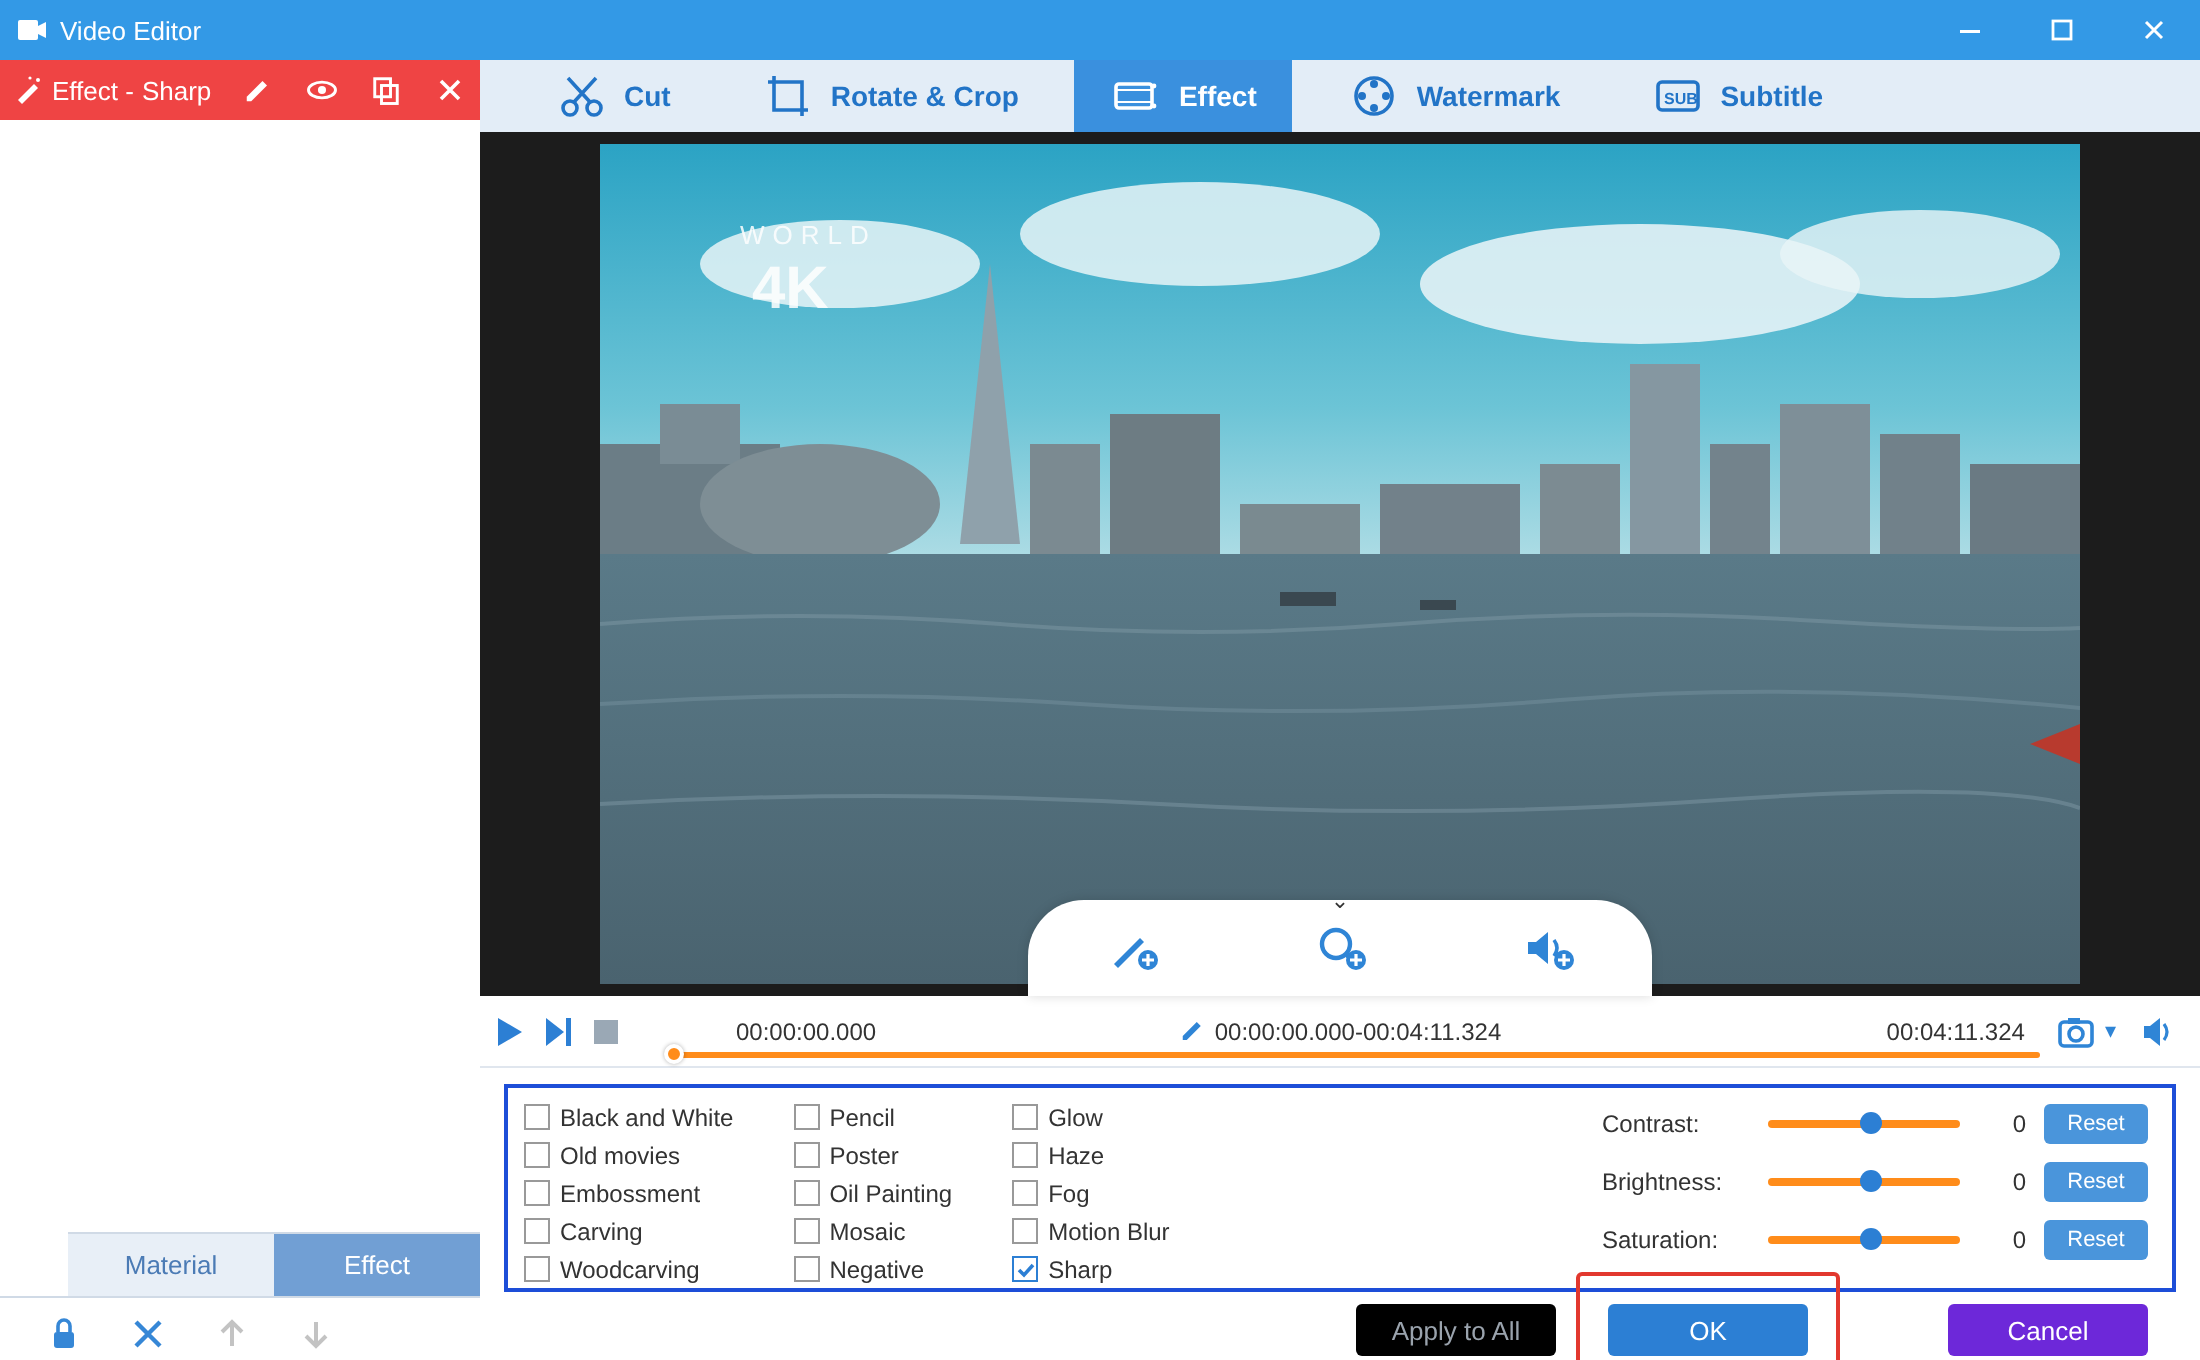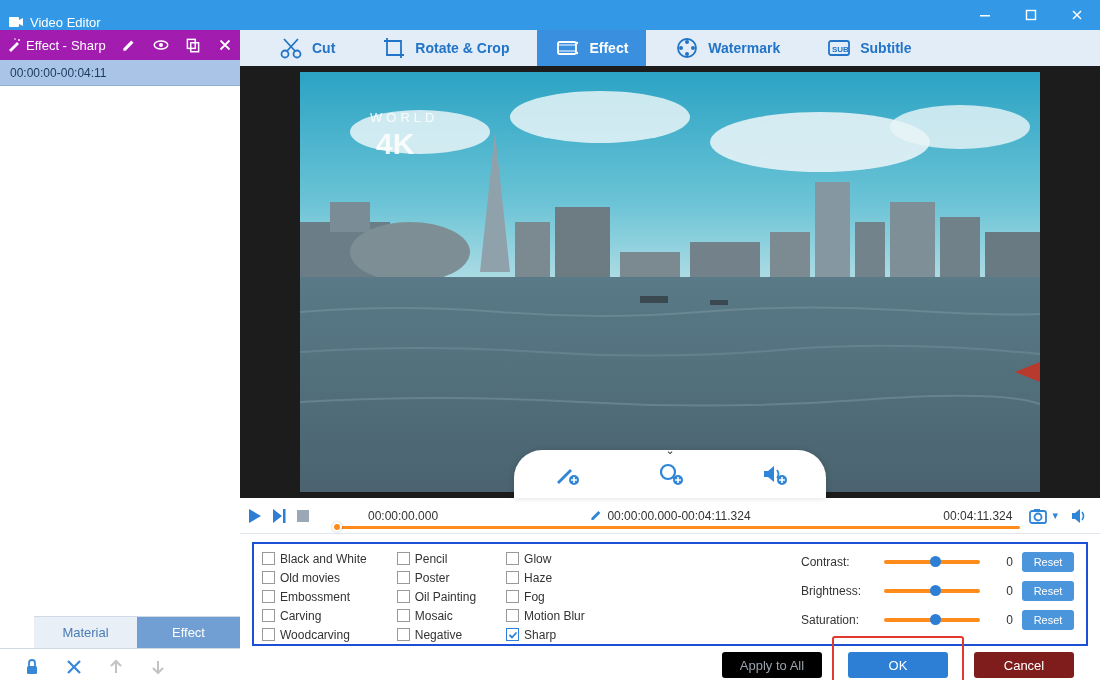--- a/index.html
+++ b/index.html
@@ -1,29 +1,29 @@
 <!DOCTYPE html>
 <html><head>
 <meta charset="utf-8">
 <style>
 * { box-sizing: border-box; margin: 0; padding: 0; font-family: 'Segoe UI', Tahoma, sans-serif; }
 html, body { width: 1100px; height: 680px; overflow: hidden; }
 .window { width: 1100px; height: 680px; display: flex; flex-direction: column; background: #fff; }
 
 
-.titlebar { height: 30px; background: #3399e6; display: flex; align-items: flex-end; color: #fff; font-size: 13px; padding: 0 0 0 8px; }
+.titlebar { height: 30px; background: #3399e6; display: flex; align-items: center; color: #fff; font-size: 13px; padding: 0 0 0 8px; }
 .tb-icon { width: 16px; height: 16px; margin-right: 6px; display: flex; align-items: center; justify-content: center; }
 .tb-title { flex: 1; }
 .tb-btn { width: 46px; height: 30px; display: flex; align-items: center; justify-content: center; cursor: pointer; }
 .tb-btn svg { width: 12px; height: 12px; }
 
 
 .body { flex: 1; display: flex; border-bottom: 1px solid #dde; }
 .sidebar { width: 240px; background: #fff; display: flex; flex-direction: column; }
-.effect-header { height: 30px; background: #a21caf; color: #fff; display: flex; align-items: center; padding: 0 6px; font-size: 13px; gap: 12px; }
+.effect-header { height: 30px; background: #ef4444; color: #fff; display: flex; align-items: center; padding: 0 6px; font-size: 13px; gap: 12px; }
 .effect-header .eh-label { flex: 1; display: flex; align-items: center; gap: 4px; }
 .eh-ico { width: 16px; height: 16px; display:flex; align-items:center; justify-content:center;}
 .eh-tool { width: 18px; height: 18px; display: flex; align-items:center; justify-content:center; cursor:pointer; margin-left: 2px;}
 .clip-row { height: 26px; background: #a9c4e6; color: #1d3c60; font-size: 12px; display:flex; align-items:center; padding: 0 10px; border-bottom:1px solid #8fb0d4;}
 .sidebar-spacer { flex: 1; }
 .side-tabs { display: flex; height: 32px; padding-left: 34px; }
 .side-tab { flex:1; display:flex; align-items:center; justify-content:center; font-size:13px; cursor:pointer; border-top:1px solid #d0dae6;}
 .side-tab.inactive { background:#e8eff7; color:#4b7bb5; }
 .side-tab.active { background:#719fd4; color:#fff; }
 .side-tools { height: 36px; display:flex; align-items:center; border-top:1px solid #d0dae6; padding:0 4px; gap:22px; justify-content:flex-start; }
@@ -74,21 +74,21 @@
 .sl-knob { position:absolute; left:46px; top:-4px; width:11px; height:11px; background:#2c7fd4; border-radius:50%; }
 .sl-val { width:24px; text-align:right; color:#333; }
 .sl-reset { width:52px; height:20px; background:#4a95db; color:#fff; border:none; font-size:11px; border-radius:3px; cursor:pointer;}
 
 
 .footer { height:38px; display:flex; align-items:center; justify-content:flex-end; padding:0 14px; gap:10px; }
 .footer .spacer { flex:1 }
 .btn { width:100px; height:26px; border:none; border-radius:3px; font-size:13px; cursor:pointer; display:flex; align-items:center; justify-content:center;}
 .btn-apply { background:#000000; color:#9aa3ad; cursor:default;}
 .btn-ok { background:#2c7fd4; color:#fff; }
-.btn-cancel { background:#7f1d1d; color:#fff; }
+.btn-cancel { background:#6d28d9; color:#fff;margin-left:44px; }
 .ok-outline { border:2px solid #e2382e; padding:14px; border-radius:3px;}
 </style>
 </head>
 <body>
 
 <div class="window">
 
   <div class="titlebar">
     <span class="tb-icon">
       <svg viewBox="0 0 16 16">
@@ -145,21 +145,20 @@
               <rect x="3" y="3" width="7" height="8" fill="none" stroke="#fff" stroke-width="1.3"></rect>
               <rect x="6" y="6" width="7" height="8" fill="none" stroke="#fff" stroke-width="1.3"></rect>
             </svg>
           </span>
         <span class="eh-tool">
             <svg viewBox="0 0 16 16">
               <path d="M4 4 L12 12 M12 4 L4 12" stroke="#fff" stroke-width="1.6"></path>
             </svg>
           </span>
       </div>
-      <div class="clip-row">00:00:00-00:04:11</div>
       <div class="sidebar-spacer"></div>
       <div class="side-tabs">
         <div class="side-tab inactive">Material</div>
         <div class="side-tab active">Effect</div>
       </div>
       <div class="side-tools">
         <span class="st-icon st-lock">
             <svg viewBox="0 0 20 20">
               <rect x="5" y="9" width="10" height="8" rx="1.5" fill="#3687d6"></rect>
               <path d="M7 9 V6 a3 3 0 0 1 6 0 V9" fill="none" stroke="#3687d6" stroke-width="1.8"></path>

